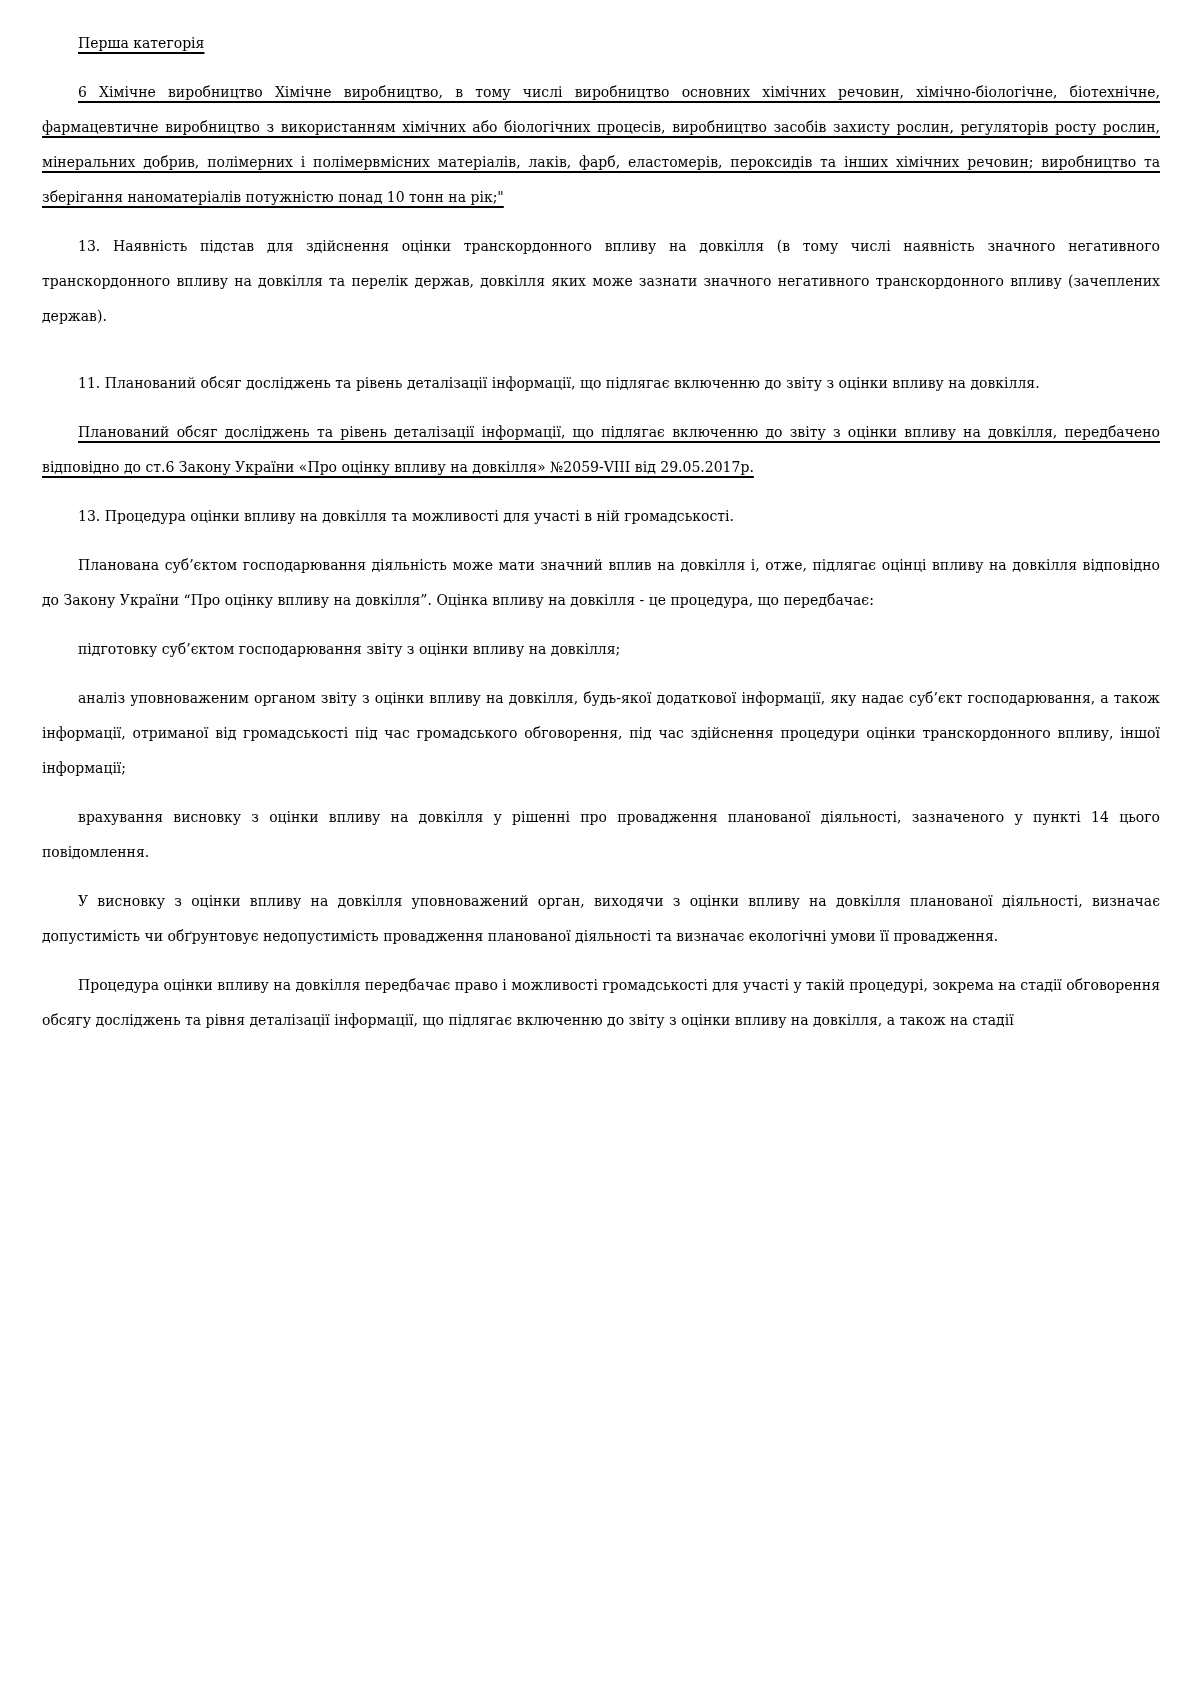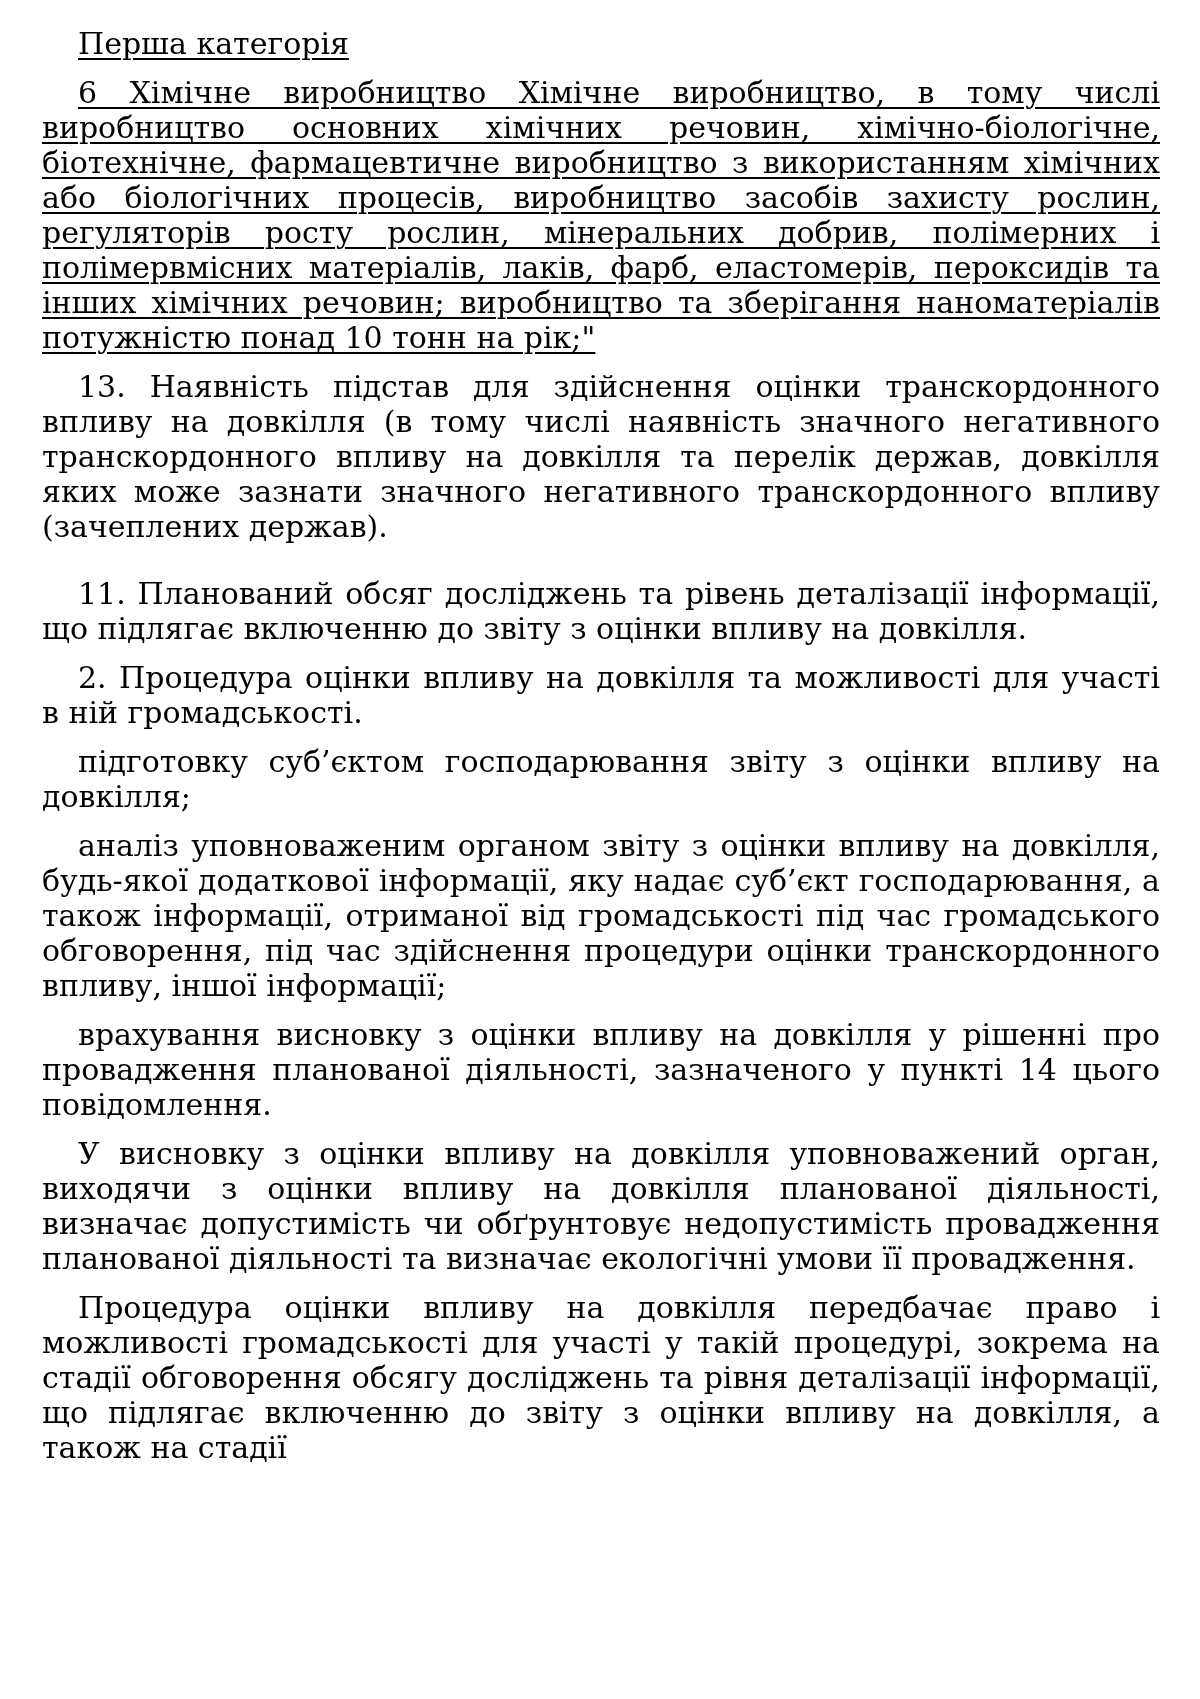--- a/index.html
+++ b/index.html
@@ -10,21 +10,21 @@
   .page {
     position: relative;
     width: 1200px;
     height: 1699px;
     box-sizing: border-box;
     padding: 26px 40px 2px 42px;
     background: #ffffff;
     color: #000000;
     overflow: hidden;
     font-family: "DejaVu Serif", "Liberation Serif", serif;
-    font-size: 30px;
+    font-size: 14px;
     line-height: 35px;
   }
   .para {
     margin: 0 0 14px 0;
     text-indent: 36px;
     text-align: justify;
   }
   .para.left {
     text-align: left;
   }
@@ -44,23 +44,25 @@
 
   <p class="para u left">Перша категорія</p>
 
   <p class="para u">6 Хімічне виробництво Хімічне виробництво, в тому числі виробництво основних хімічних речовин, хімічно-біологічне, біотехнічне, фармацевтичне виробництво з використанням хімічних або біологічних процесів, виробництво засобів захисту рослин, регуляторів росту рослин, мінеральних добрив, полімерних і полімервмісних матеріалів, лаків, фарб, еластомерів, пероксидів та інших хімічних речовин; виробництво та зберігання наноматеріалів потужністю понад 10 тонн на рік;"</p>
 
   <p class="para">13. Наявність підстав для здійснення оцінки транскордонного впливу на довкілля (в тому числі наявність значного негативного транскордонного впливу на довкілля та перелік держав, довкілля яких може зазнати значного негативного транскордонного впливу (зачеплених держав).</p>
 
 
   <p class="para big-gap-before">11. Планований обсяг досліджень та рівень деталізації інформації, що підлягає включенню до звіту з оцінки впливу на довкілля.</p>
 
+  <p class="para u">Планований обсяг досліджень та рівень деталізації інформації, що підлягає включенню до звіту з оцінки впливу на довкілля, передбачено відповідно до ст.6 Закону України «Про оцінку впливу на довкілля» №2059-VIII від 29.05.2017р.</p>
 
-  <p class="para">2. Процедура оцінки впливу на довкілля та можливості для участі в ній громадськості.</p>
+  <p class="para">13. Процедура оцінки впливу на довкілля та можливості для участі в ній громадськості.</p>
 
+  <p class="para">Планована суб’єктом господарювання діяльність може мати значний вплив на довкілля і, отже, підлягає оцінці впливу на довкілля відповідно до Закону України “Про оцінку впливу на довкілля”. Оцінка впливу на довкілля - це процедура, що передбачає:</p>
 
   <p class="para">підготовку суб’єктом господарювання звіту з оцінки впливу на довкілля;</p>
 
 
   <p class="para">аналіз уповноваженим органом звіту з оцінки впливу на довкілля, будь-якої додаткової інформації, яку надає суб’єкт господарювання, а також інформації, отриманої від громадськості під час громадського обговорення, під час здійснення процедури оцінки транскордонного впливу, іншої інформації;</p>
 
 
   <p class="para">врахування висновку з оцінки впливу на довкілля у рішенні про провадження планованої діяльності, зазначеного у пункті 14 цього повідомлення.</p>
 
   <p class="para">У висновку з оцінки впливу на довкілля уповноважений орган, виходячи з оцінки впливу на довкілля планованої діяльності, визначає допустимість чи обґрунтовує недопустимість провадження планованої діяльності та визначає екологічні умови її провадження.</p>

